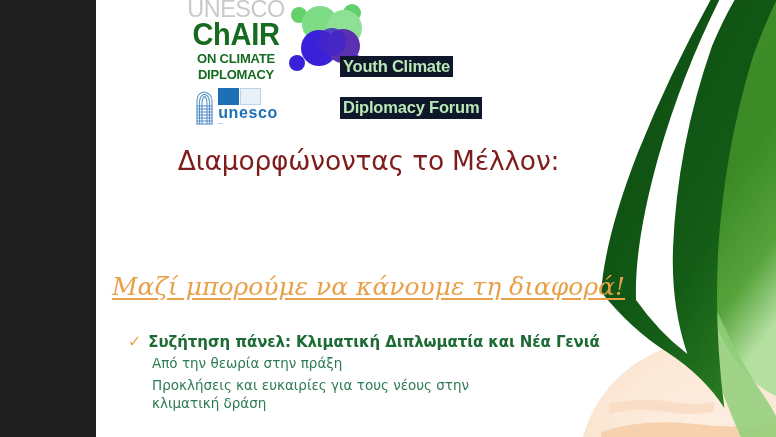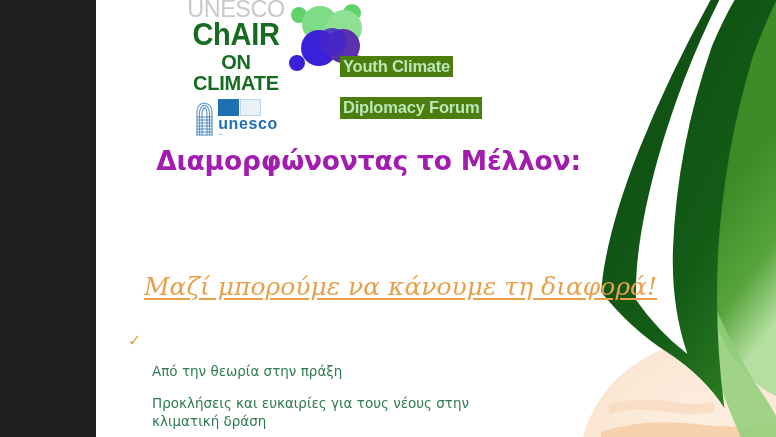--- a/index.html
+++ b/index.html
@@ -67,21 +67,21 @@
     font-size: 29px;
     color: #156b1f;
     display: block;
     letter-spacing: -0.3px;
     margin-top: 1px;
     transform: scaleY(1.08);
   }
   .uc-line {
     font-family: "Liberation Sans", sans-serif;
     font-weight: 700;
-    font-size: 20px;
+    font-size: 13px;
     color: #156b1f;
     display: block;
     letter-spacing: -0.2px;
     margin-top: 3px;
     transform: scaleY(1.05);
   }
   #unesco-emblem-row {
     display: flex;
     align-items: flex-end;
     justify-content: center;
@@ -119,21 +119,21 @@
   }
   #ycdf-mark { position: absolute; left: 0; top: 0; }
   #ycdf-title-block {
     position: absolute;
     left: 54px;
     top: 54px;
     width: 170px;
   }
   .ycdf-line {
     display: inline-block;
-    background: #4d7c0f;
+    background: #0f172a;
     color: #b9e8b6;
     font-family: "Liberation Sans", sans-serif;
     font-weight: 700;
     font-size: 16.5px;
     letter-spacing: -0.2px;
     padding: 1px 3px 2px 3px;
     line-height: 1.12;
     white-space: nowrap;
   }
   .ycdf-line + .ycdf-line { margin-top: 20px; }
@@ -141,43 +141,42 @@
   
   #title-block {
     position: absolute;
     left: 0;
     top: 144px;
     width: 545px;
     text-align: center;
   }
   .title-line {
     font-family: "DejaVu Sans", sans-serif;
-    font-weight: 700;
-    color: #a21caf;
+    font-weight: 400;
+    color: #7f1d1d;
     font-size: 26.5px;
     line-height: 1.32;
     letter-spacing: -0.2px;
     white-space: nowrap;
   }
   .title-line.italic { font-style: italic; }
 
   #subtitle-claim {
     position: absolute;
     left: 0;
     top: 272px;
     width: 545px;
     text-align: center;
     font-family: "DejaVu Serif", serif;
     font-style: italic;
     font-size: 25px;
     color: #e8a14a;
     text-decoration: underline;
     text-underline-offset: 3px;
     white-space: nowrap;
-    padding-left: 32px;
   }
 
   
   #agenda-list {
     position: absolute;
     left: 32px;
     top: 333px;
     width: 520px;
   }
   #agenda-headline {
@@ -192,21 +191,21 @@
     white-space: nowrap;
   }
   #check-icon {
     color: #e8a14a;
     font-size: 16px;
     font-weight: 400;
     line-height: 1;
   }
   .sub-item {
     margin-left: 24px;
-    margin-top: 13px;
+    margin-top: 3px;
     font-family: "DejaVu Sans", sans-serif;
     font-size: 13.5px;
     color: #2e7a52;
     line-height: 1.38;
     max-width: 330px;
   }
 </style>
 </head>
 <body>
 
@@ -251,20 +250,21 @@
         <path d="M 604 -10 Q 560 70 528 152 Q 496 236 492 292 Q 522 330 556 352 Q 592 376 612 408 Q 602 330 606 250 Q 612 150 640 56 Q 654 16 668 -10 Z" fill="url(#gradDark)"></path>
 
         <path d="M 612 -10 Q 572 70 548 156 Q 524 244 526 300 Q 548 332 576 354 Q 560 306 562 248 Q 566 146 600 46 Q 614 12 628 -10 Z" fill="#ffffff"></path>
       </svg>
     </div>
 
     <div id="unesco-chair-logo">
       <span class="uc-unesco">UNESCO</span>
       <span class="uc-chair">ChAIR</span>
       <span class="uc-line">ON CLIMATE</span>
+      <span class="uc-line">DIPLOMACY</span>
 
       <div id="unesco-emblem-row">
         <svg id="unesco-temple" width="21" height="36" viewBox="0 0 21 36" aria-hidden="true">
           <g fill="none" stroke="#5b93c9" stroke-width="1.1">
             <path d="M3 34 L3 11 Q3 3 10 2 Q18 3 18 11 L18 34"></path>
             <path d="M5.5 34 L5.5 12 Q6 5 10.5 4.2 Q15 5 15.5 12 L15.5 34"></path>
             <path d="M8 34 L8 13 Q8.5 7 10.5 6.6 Q12.6 7 13 13 L13 34"></path>
             <path d="M2 34 L19 34"></path>
             <path d="M2.5 31 L18.5 31"></path>
             <path d="M2.5 28 L18.5 28"></path>
@@ -307,19 +307,20 @@
 
     <div id="title-block">
       <div class="title-line">Διαμορφώνοντας το Μέλλον:</div>
     </div>
 
     <div id="subtitle-claim">Μαζί μπορούμε να κάνουμε τη διαφορά!</div>
 
     <div id="agenda-list">
       <div id="agenda-headline">
         <span id="check-icon">✓</span>
+        <span>Συζήτηση πάνελ: Κλιματική Διπλωματία και Νέα Γενιά</span>
       </div>
       <div class="sub-item">Από την θεωρία στην πράξη</div>
       <div class="sub-item">Προκλήσεις και ευκαιρίες για τους νέους στην κλιματική δράση</div>
     </div>
 
   </div>
 </div>
 
 </body></html>

